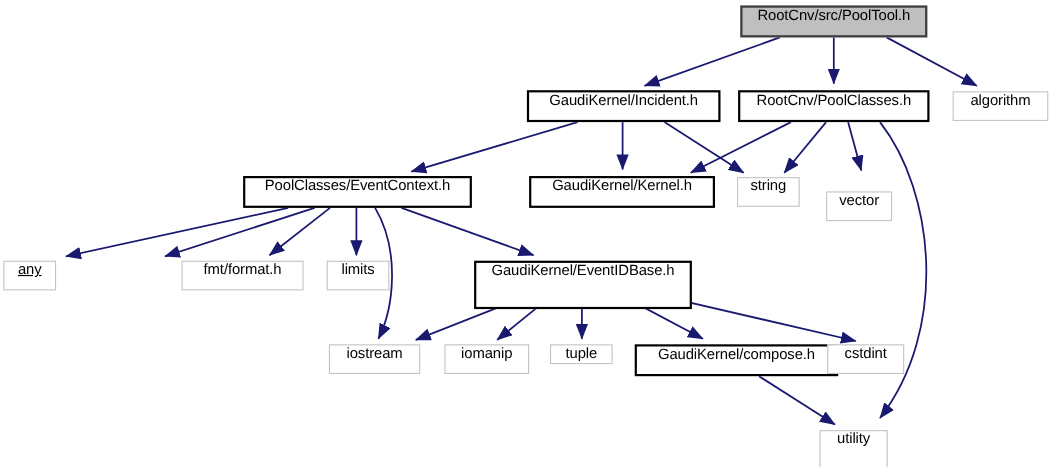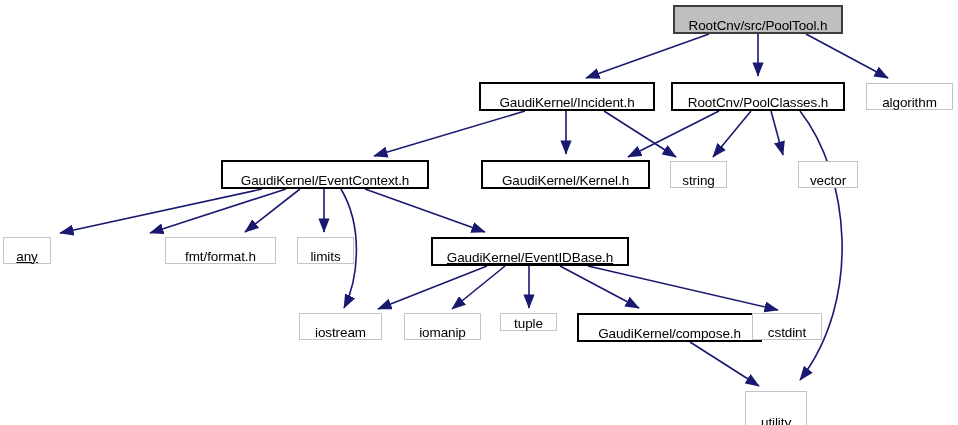--- a/index.html
+++ b/index.html
@@ -28,21 +28,21 @@
     position: absolute;
     left: 0;
     top: 0;
     width: 958px;
     height: 425px;
   }
   .node {
     position: absolute;
     box-sizing: border-box;
     display: flex;
-    align-items: flex-end;
+    align-items: flex-start;
     justify-content: center;
     background: #ffffff;
     white-space: nowrap;
     font-size: 13.5px;
     color: #000000;
     letter-spacing: -0.1px;
   }
   
   .node.sys {
     border: 1px solid #c4c4c4;
@@ -106,41 +106,41 @@
       <div class="node proj" style="left: 479px; top: 82px; width: 176px; height: 29px;">
         <span class="node-label">GaudiKernel/Incident.h</span>
       </div>
       <div class="node proj" style="left: 671px; top: 82px; width: 174px; height: 29px;">
         <span class="node-label">RootCnv/PoolClasses.h</span>
       </div>
       <div class="node sys" style="left: 866px; top: 83px; width: 87px; height: 27px;">
         <span class="node-label">algorithm</span>
       </div>
       <div class="node proj" style="left: 221px; top: 160px; width: 208px; height: 29px;">
-        <span class="node-label">GaudiKernel/EventContext.h</span>
+        <span class="node-label">PoolClasses/EventContext.h</span>
       </div>
       <div class="node proj" style="left: 481px; top: 160px; width: 169px; height: 29px;">
         <span class="node-label">GaudiKernel/Kernel.h</span>
       </div>
       <div class="node sys" style="left: 670px; top: 161px; width: 57px; height: 27px;">
         <span class="node-label">string</span>
       </div>
-      <div class="node sys" style="left: 751px; top: 161px; width: 60px; height: 27px; margin-left: 47px;">
+      <div class="node sys" style="left: 751px; top: 174px; width: 60px; height: 27px;">
         <span class="node-label">vector</span>
       </div>
       <div class="node sys" style="left: 3px; top: 237px; width: 48px; height: 27px; text-decoration: underline;">
         <span class="node-label">any</span>
       </div>
       <div class="node sys" style="left: 165px; top: 237px; width: 111px; height: 27px;">
         <span class="node-label">fmt/format.h</span>
       </div>
       <div class="node sys" style="left: 297px; top: 237px; width: 57px; height: 27px;">
         <span class="node-label">limits</span>
       </div>
-      <div class="node proj" style="left: 431px; top: 237px; width: 198px; height: 29px; text-decoration: underline;">
+      <div class="node proj" style="left: 431px; top: 237px; width: 198px; height: 44px;">
         <span class="node-label">GaudiKernel/EventIDBase.h</span>
       </div>
       <div class="node sys" style="left: 299px; top: 313px; width: 83px; height: 27px;">
         <span class="node-label">iostream</span>
       </div>
       <div class="node sys" style="left: 404px; top: 313px; width: 77px; height: 27px;">
         <span class="node-label">iomanip</span>
       </div>
       <div class="node sys" style="left: 500px; top: 313px; width: 57px; height: 18px;">
         <span class="node-label">tuple</span>

